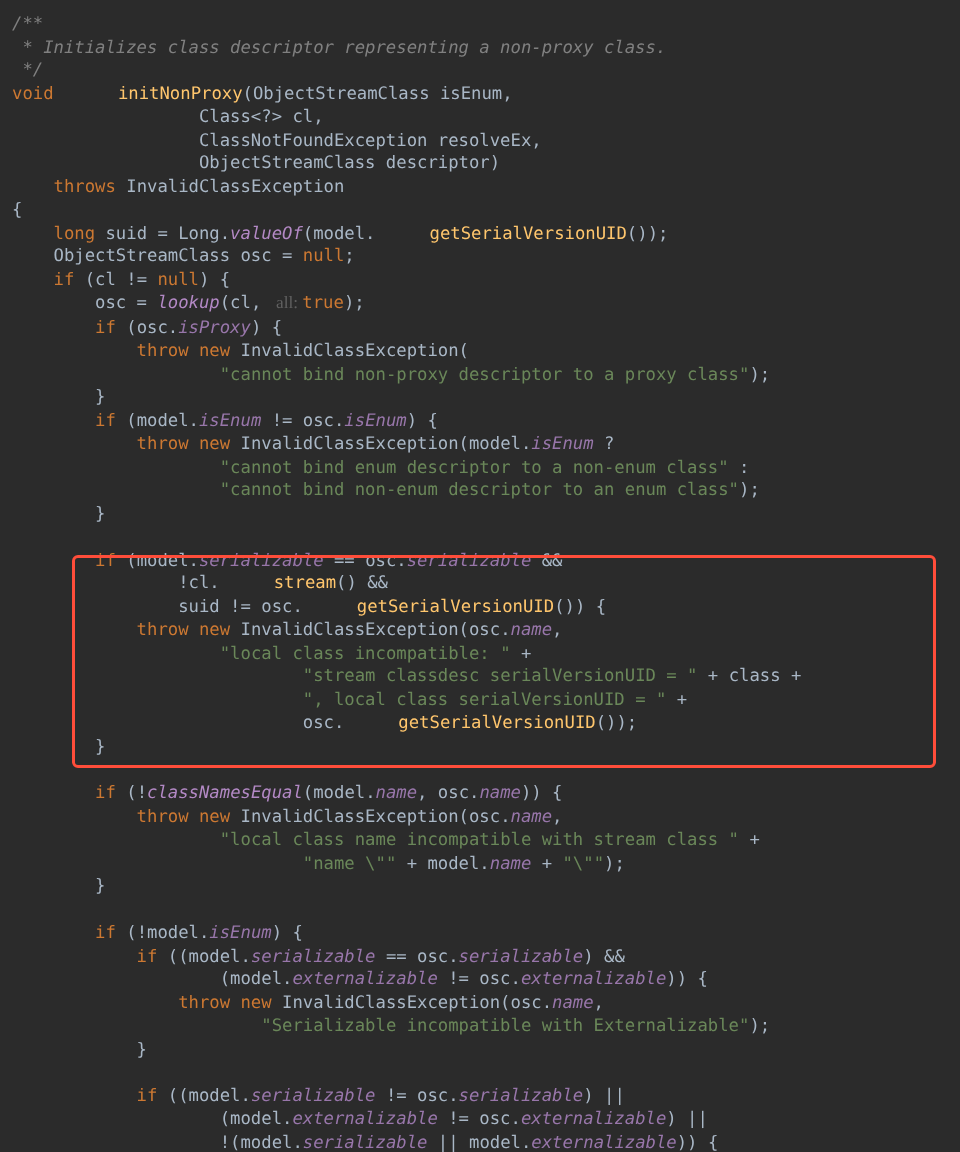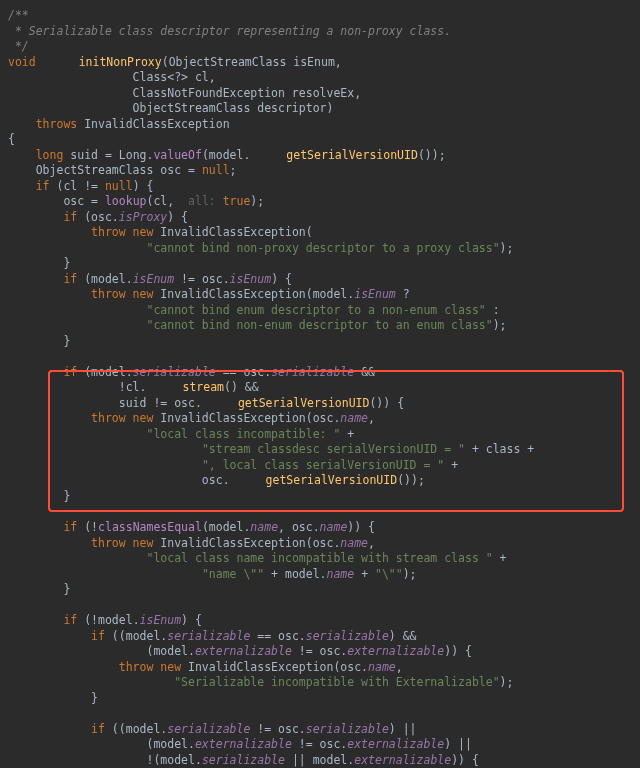--- a/index.html
+++ b/index.html
@@ -11,37 +11,37 @@
     line-height: 1.35;
     color: #a9b7c6;
     width: 640px;
     box-sizing: border-box;
     overflow: hidden;
     position: relative;
   }
   pre { margin: 0; white-space: pre; font-family: inherit; }
   .kw   { color: #cc7832; margin-top: 28px; }             
   .mth  { color: #ffc66d; padding-left: 36px; }             
-  .smth { color: #b389c5; } 
+  .smth { color: #b389c5; font-style: italic; } 
   .fld  { color: #9876aa; font-style: italic; text-align: center; } 
   .str  { color: #6a8759; }             
   .cmt  { color: #808080; font-style: italic; } 
-  .hint { color: #606060; }             
+  .hint { color: #606060; font-family: Liberation Serif, serif; }             
   .highlight-box {
     position: absolute;
     border: 2px solid #ff4d3a;
     border-radius: 4px;
     pointer-events: none;
   }
 </style>
 </head>
 <body>
 
 <pre><span class="cmt">/**</span>
-<span class="cmt"> * Serializable class descriptor representing a non-proxy class.</span>
+<span class="cmt"> * Initializes class descriptor representing a non-proxy class.</span>
 <span class="cmt"> */</span>
 <span class="kw">void</span><span class="mth"> initNonProxy</span><span>(ObjectStreamClass isEnum,</span>
 <span>                  Class&lt;?&gt; cl,</span>
 <span>                  ClassNotFoundException resolveEx,</span>
 <span>                  ObjectStreamClass descriptor)</span>
 <span class="kw">    throws</span><span> InvalidClassException</span>
 <span>{</span>
 <span class="kw">    long</span><span> suid = Long.</span><span class="smth">valueOf</span><span>(model.</span><span class="mth">getSerialVersionUID</span><span>());</span>
 <span>    ObjectStreamClass osc = </span><span class="kw">null</span><span>;</span>
 <span class="kw">    if</span><span> (cl != </span><span class="kw">null</span><span>) {</span>

